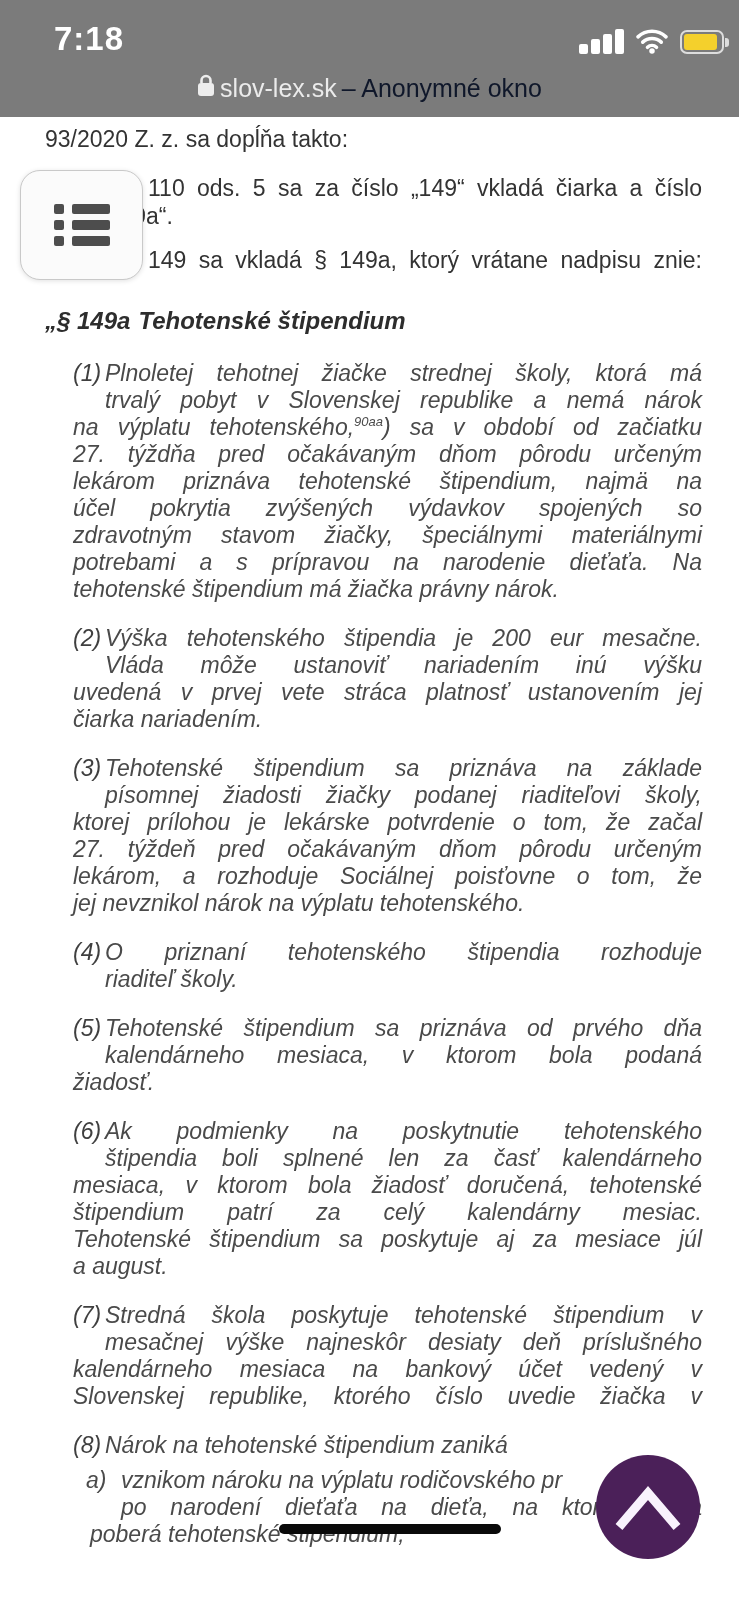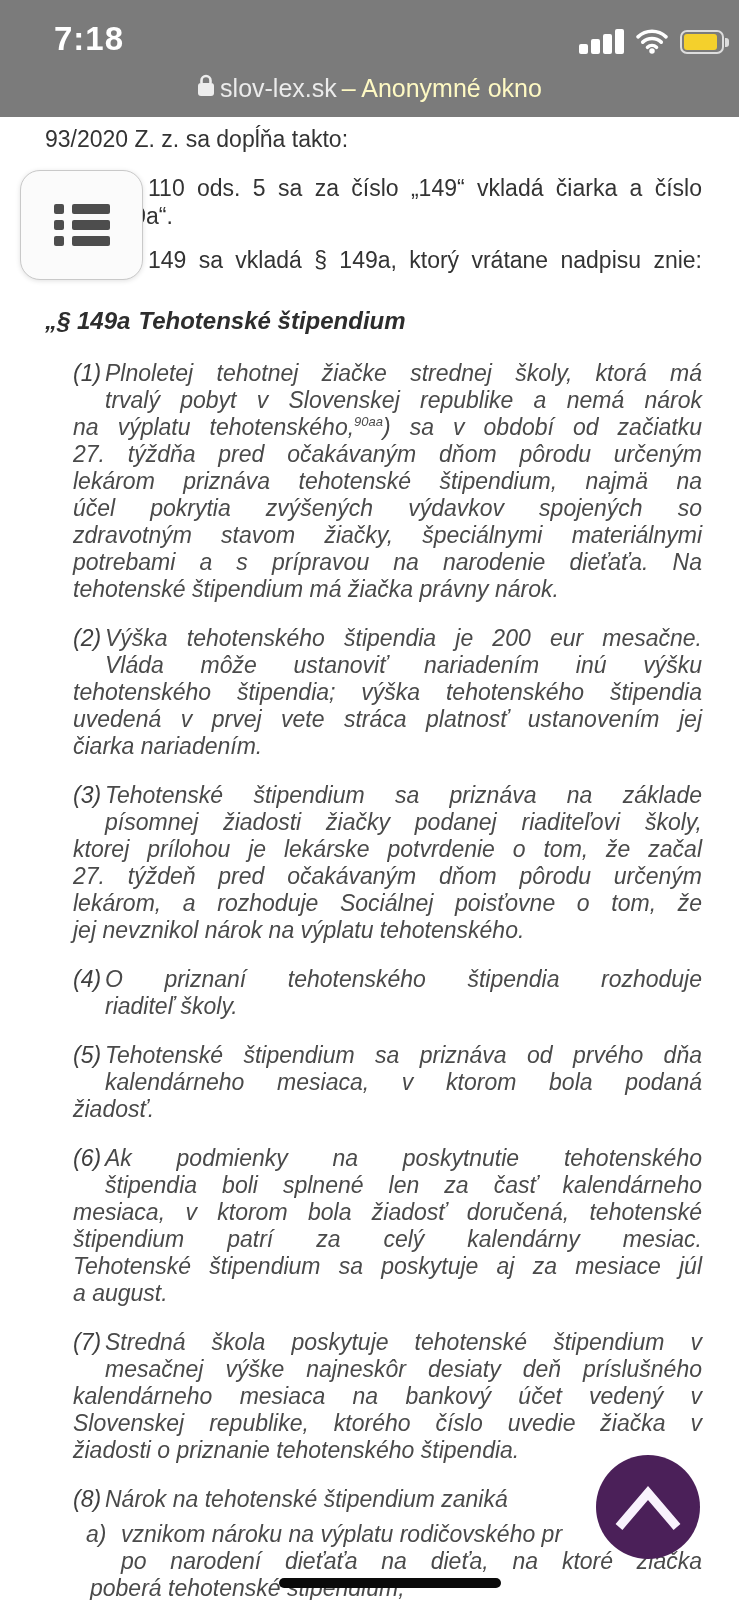--- a/index.html
+++ b/index.html
@@ -14,21 +14,21 @@
   .sys-icons { position:absolute; right:15px; top:28px; display:flex; align-items:flex-end; gap:10px; height:26px; }
   .sigbars { display:flex; align-items:flex-end; gap:3px; height:25px; }
   .sigbars i { display:block; width:9px; background:#ffffff; border-radius:2px; }
   .sb1{height:10px} .sb2{height:15px} .sb3{height:20px} .sb4{height:25px}
   .wifi { width:36px; height:26px; }
   .battery { position:relative; width:44px; height:24px; border:2.5px solid rgba(238,238,238,0.85); border-radius:7px; box-sizing:border-box; }
   .battery .fill { position:absolute; left:2px; top:2px; bottom:2px; width:33px; border-radius:3px; }
   .battery .nub { position:absolute; right:-7px; top:6px; width:4px; height:9px; background:rgba(238,238,238,0.85); border-radius:0 3px 3px 0; }
   .urlrow { position:absolute; left:0; right:0; top:74px; height:32px; display:flex; justify-content:center; align-items:flex-start; gap:5px; font-size:25px; }
   .url-site { color:#ebebeb; }
-  .url-suffix { color:#fef9c3; }
+  .url-suffix { color:#0f172a; }
 
   
   .toc-btn {
     position:absolute; left:20px; top:170px; width:123px; height:110px;
     background:#fbfbfb; border:1.5px solid #c9c9c9; border-radius:20px;
     box-shadow:0 1px 5px rgba(0,0,0,0.12); z-index:8;
     display:flex; align-items:center; justify-content:center;
   }
   .list-icon { display:flex; flex-direction:column; gap:6px; }
   .list-icon .row { display:flex; gap:8px; align-items:center; }
@@ -141,21 +141,20 @@
           <div class="doc-line jl">lekárom priznáva tehotenské štipendium, najmä na</div>
           <div class="doc-line jl">účel pokrytia zvýšených výdavkov spojených so</div>
           <div class="doc-line jl">zdravotným stavom žiačky, špeciálnymi materiálnymi</div>
           <div class="doc-line jl">potrebami a s prípravou na narodenie dieťaťa. Na</div>
           <div class="doc-line">tehotenské štipendium má žiačka právny nárok.</div>
         </div>
         <div class="para">
           <span class="pnum">(2)</span>
           <div class="doc-line ind jl">Výška tehotenského štipendia je 200 eur mesačne.</div>
           <div class="doc-line ind jl">Vláda môže ustanoviť nariadením inú výšku</div>
-          <div class="doc-line jl">tehotenského štipendia; výška tehotenského štipendia</div>
           <div class="doc-line jl">uvedená v prvej vete stráca platnosť ustanovením jej</div>
           <div class="doc-line">čiarka nariadením.</div>
         </div>
         <div class="para">
           <span class="pnum">(3)</span>
           <div class="doc-line ind jl">Tehotenské štipendium sa priznáva na základe</div>
           <div class="doc-line ind jl">písomnej žiadosti žiačky podanej riaditeľovi školy,</div>
           <div class="doc-line jl">ktorej prílohou je lekárske potvrdenie o tom, že začal</div>
           <div class="doc-line jl">27. týždeň pred očakávaným dňom pôrodu určeným</div>
           <div class="doc-line jl">lekárom, a rozhoduje Sociálnej poisťovne o tom, že</div>
@@ -180,21 +179,20 @@
           <div class="doc-line jl">štipendium patrí za celý kalendárny mesiac.</div>
           <div class="doc-line jl">Tehotenské štipendium sa poskytuje aj za mesiace júl</div>
           <div class="doc-line">a august.</div>
         </div>
         <div class="para">
           <span class="pnum">(7)</span>
           <div class="doc-line ind jl">Stredná škola poskytuje tehotenské štipendium v</div>
           <div class="doc-line ind jl">mesačnej výške najneskôr desiaty deň príslušného</div>
           <div class="doc-line jl">kalendárneho mesiaca na bankový účet vedený v</div>
           <div class="doc-line jl">Slovenskej republike, ktorého číslo uvedie žiačka v</div>
-          <div class="doc-line">žiadosti o priznanie tehotenského štipendia.</div>
         </div>
         <div class="para">
           <span class="pnum">(8)</span>
           <div class="doc-line ind">Nárok na tehotenské štipendium zaniká</div>
           <div class="sub">
             <span class="smark">a)</span>
             <div class="doc-line ind">vznikom nároku na výplatu rodičovského pr</div>
             <div class="doc-line ind jl">po narodení <span class="thick-u">dieťaťa na dieťa,</span> na ktoré žiačka</div>
             <div class="doc-line">poberá tehotenské štipendium,</div>
           </div>

